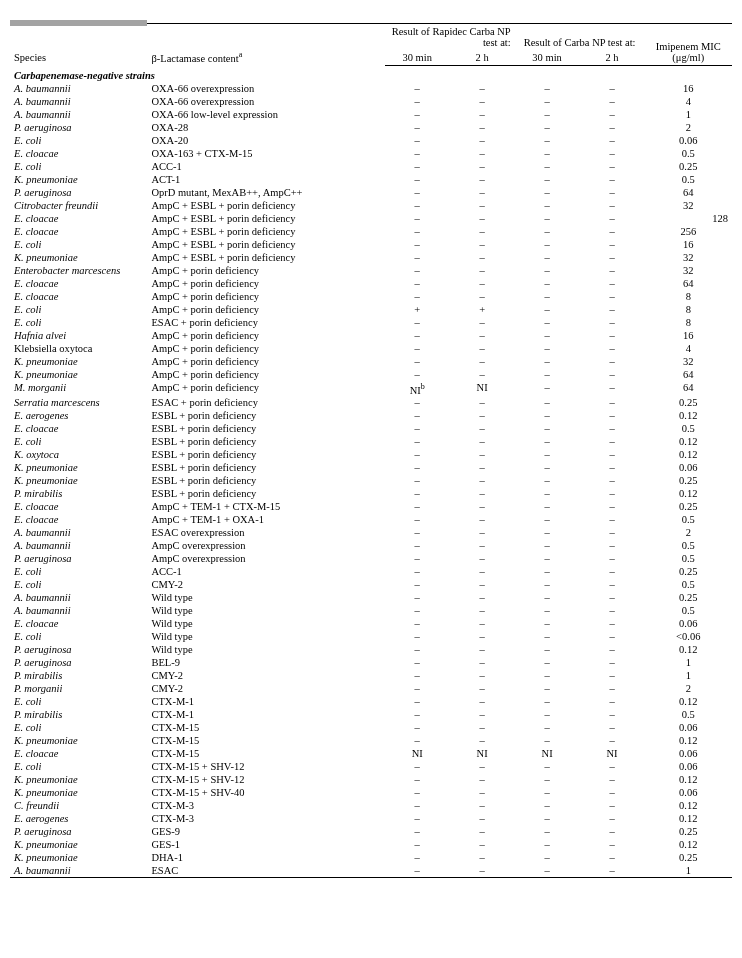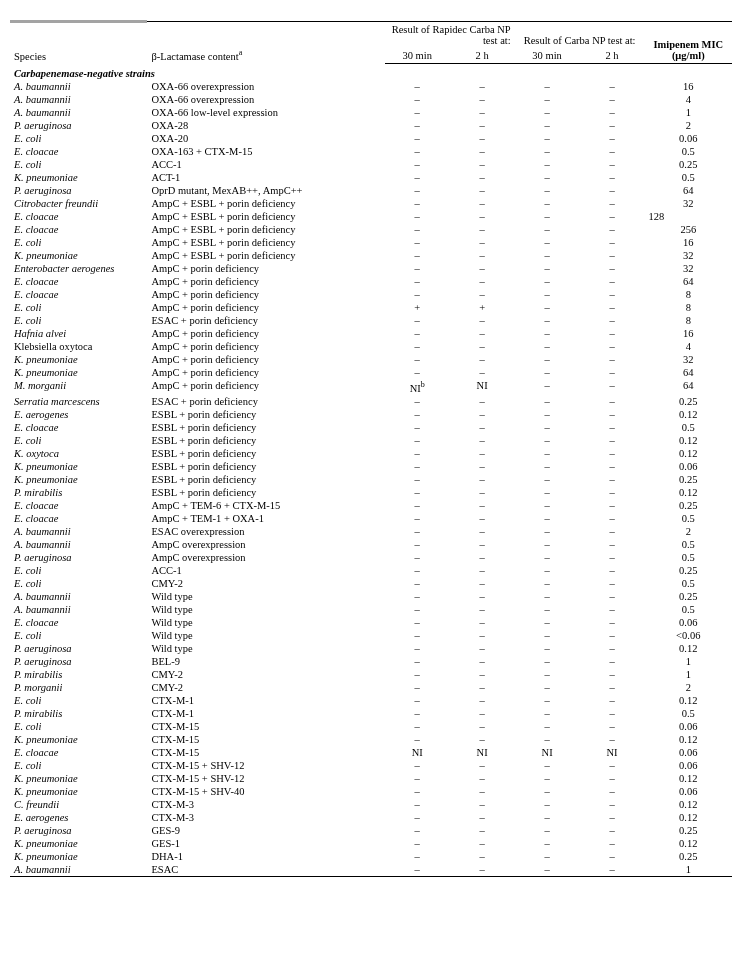--- a/index.html
+++ b/index.html
@@ -41,33 +41,33 @@
     .col-mic { width: 70px; text-align: center; }
     tr:last-child td { border-bottom: 1px solid #000; }
     sup { font-size: 8px; }
   </style>
 </head>
 <body>
 
 <table>
   <thead>
     <tr>
-      <th class="col-species" rowspan="2" style="border-top:3px solid #a3a3a3; border-bottom:none; vertical-align:bottom;">
+      <th class="col-species" rowspan="2" style="border-top:6px solid #a3a3a3; border-bottom:none; vertical-align:bottom;">
         <span>Species</span>
       </th>
       <th class="col-beta" rowspan="2" style="border-top:1px solid #000; border-bottom:none; vertical-align:bottom;">
         <span>β-Lactamase content</span><sup>a</sup>
       </th>
       <th colspan="2" style="text-align:right; border-top:1px solid #000; border-bottom:none;">
         <span>Result of Rapidec Carba NP test at:</span>
       </th>
       <th colspan="2" style="text-align:center; border-top:1px solid #000; border-bottom:none;">
         <span>Result of Carba NP test at:</span>
       </th>
-      <th class="col-mic" rowspan="2" style="border-top:1px solid #000; border-bottom:1px solid #000; vertical-align:bottom; text-align:center;font-weight:bold;">
+      <th class="col-mic" rowspan="2" style="border-top:1px solid #000; border-bottom:1px solid #000; vertical-align:bottom; text-align:center;">
         <span>Imipenem MIC (μg/ml)</span>
       </th>
     </tr>
     <tr>
       <th class="col-result" style="border-bottom:1px solid #000; text-align:center; border-top:none;">
         <span>30 min</span>
       </th>
       <th class="col-result" style="border-bottom:1px solid #000; text-align:center; border-top:none;">
         <span>2 h</span>
       </th>
@@ -175,21 +175,21 @@
         <td style="text-align: center;">–</td>
         <td style="text-align: center;">32</td>
       </tr>
       <tr>
         <td style="font-style: italic;">E. cloacae</td>
         <td>AmpC + ESBL + porin deficiency</td>
         <td style="text-align: center;">–</td>
         <td style="text-align: center;">–</td>
         <td style="text-align: center;">–</td>
         <td style="text-align: center;">–</td>
-        <td style="text-align: left;">128</td>
+        <td style="text-align: right;">128</td>
       </tr>
       <tr>
         <td style="font-style: italic;">E. cloacae</td>
         <td>AmpC + ESBL + porin deficiency</td>
         <td style="text-align: center;">–</td>
         <td style="text-align: center;">–</td>
         <td style="text-align: center;">–</td>
         <td style="text-align: center;">–</td>
         <td style="text-align: center;">256</td>
       </tr>
@@ -205,21 +205,21 @@
       <tr>
         <td style="font-style: italic;">K. pneumoniae</td>
         <td>AmpC + ESBL + porin deficiency</td>
         <td style="text-align: center;">–</td>
         <td style="text-align: center;">–</td>
         <td style="text-align: center;">–</td>
         <td style="text-align: center;">–</td>
         <td style="text-align: center;">32</td>
       </tr>
       <tr>
-        <td style="font-style: italic;">Enterobacter aerogenes</td>
+        <td style="font-style: italic;">Enterobacter marcescens</td>
         <td>AmpC + porin deficiency</td>
         <td style="text-align: center;">–</td>
         <td style="text-align: center;">–</td>
         <td style="text-align: center;">–</td>
         <td style="text-align: center;">–</td>
         <td style="text-align: center;">32</td>
       </tr>
       <tr>
         <td style="font-style: italic;">E. cloacae</td>
         <td>AmpC + porin deficiency</td>
@@ -368,21 +368,21 @@
         <td style="font-style: italic;">P. mirabilis</td>
         <td>ESBL + porin deficiency</td>
         <td style="text-align: center;">–</td>
         <td style="text-align: center;">–</td>
         <td style="text-align: center;">–</td>
         <td style="text-align: center;">–</td>
         <td style="text-align: center;">0.12</td>
       </tr>
       <tr>
         <td style="font-style: italic;">E. cloacae</td>
-        <td>AmpC + TEM-6 + CTX-M-15</td>
+        <td>AmpC + TEM-1 + CTX-M-15</td>
         <td style="text-align: center;">–</td>
         <td style="text-align: center;">–</td>
         <td style="text-align: center;">–</td>
         <td style="text-align: center;">–</td>
         <td style="text-align: center;">0.25</td>
       </tr>
       <tr>
         <td style="font-style: italic;">E. cloacae</td>
         <td>AmpC + TEM-1 + OXA-1</td>
         <td style="text-align: center;">–</td>

